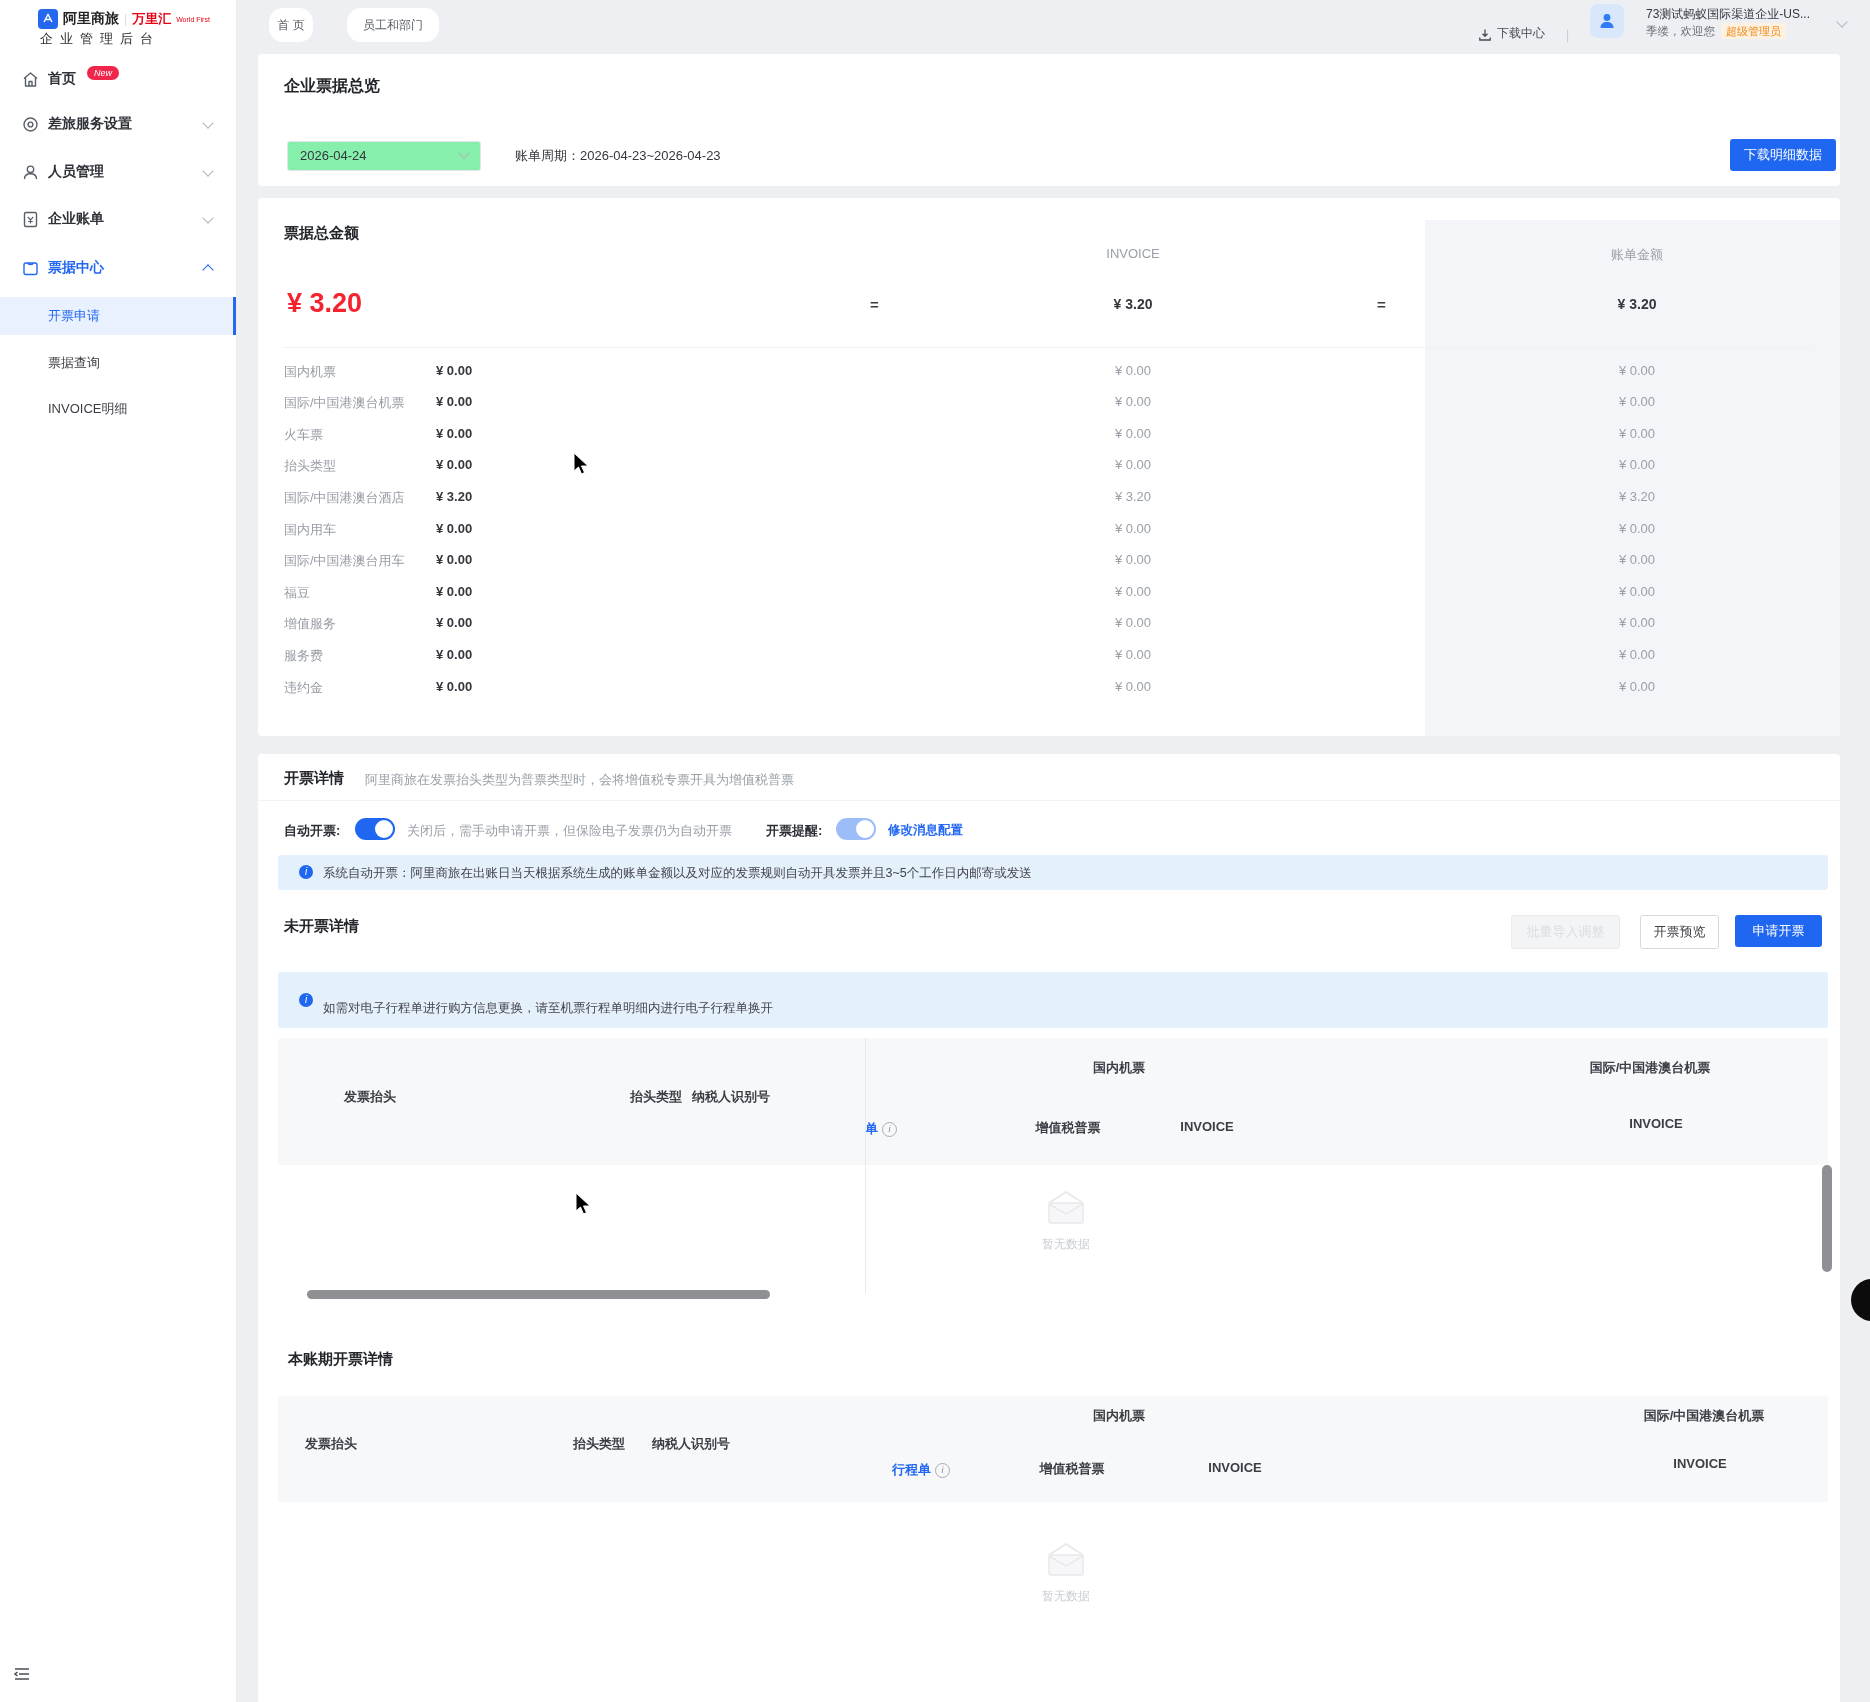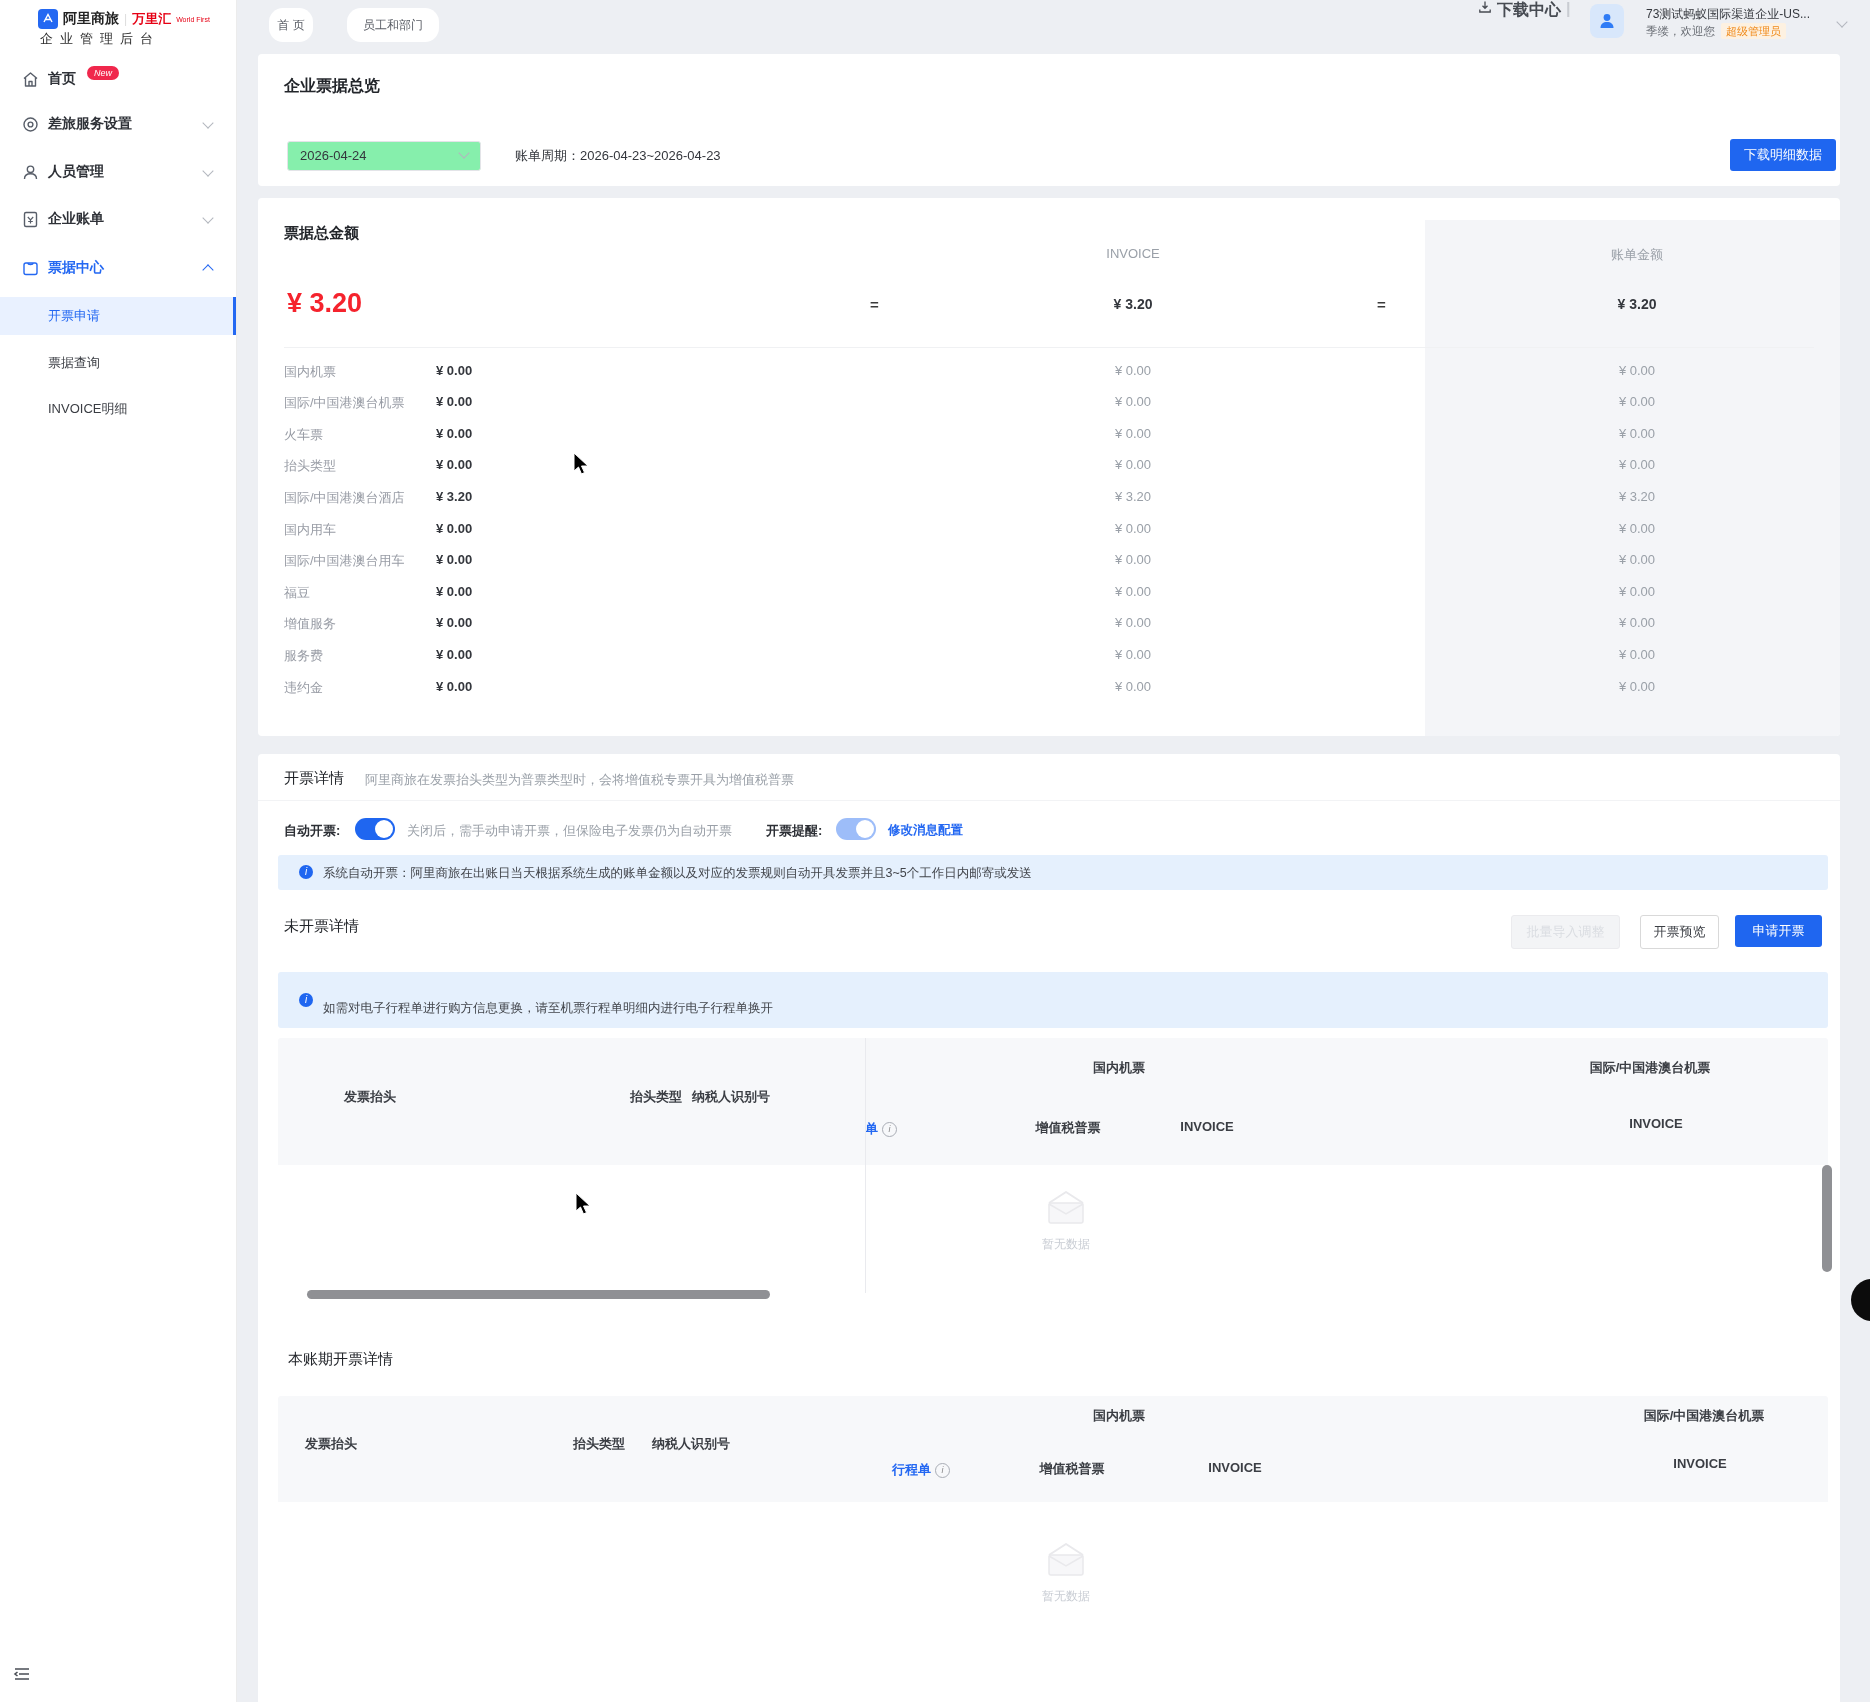--- a/index.html
+++ b/index.html
@@ -25,21 +25,21 @@
   .chev.down{transform:rotate(45deg);margin-top:-3px;}
   .chev.up{transform:rotate(-135deg);margin-top:3px;border-color:#2468f2;}
   .badge-new{position:absolute;left:87px;top:-9px;background:#f0274c;color:#fff;font-size:9px;line-height:14px;padding:0 7px;border-radius:8px;font-style:italic;}
   .ssub{position:absolute;left:0;width:236px;height:38px;display:flex;align-items:center;cursor:pointer;}
   .ssub .lbl{position:absolute;left:48px;font-size:13px;color:#3a3d43;white-space:nowrap;}
   .ssub.active{background:#e9f1ff;}
   .ssub.active .lbl{color:#2468f2;}
   .ssub.active .bar{position:absolute;right:0;top:0;width:3px;height:38px;background:#2468f2;}
   
   .pill{position:absolute;top:8px;height:34px;background:#fff;border-radius:14px;display:flex;align-items:center;justify-content:center;font-size:12px;color:#5a5e66;cursor:pointer;}
-  .tr-item{position:absolute;top:0;height:42px;display:flex;align-items:flex-start;font-size:16px;color:#474b52;font-weight:bold;}
+  .tr-item{position:absolute;top:0;height:42px;display:flex;align-items:flex-end;font-size:12px;color:#474b52;}
   .avatar{position:absolute;left:1590px;top:4px;width:34px;height:34px;border-radius:8px;background:#d8e7fb;display:flex;align-items:center;justify-content:center;}
   .role-badge{background:#fdf1e1;color:#f08a1a;font-size:11px;line-height:16px;padding:0 5px;border-radius:2px;margin-left:6px;}
   
   .srow{position:absolute;left:0;width:1582px;height:20px;}
   .sr-label{position:absolute;left:26px;font-size:13px;color:#989ca5;white-space:nowrap;}
   .sr-amt{position:absolute;left:178px;font-size:13px;font-weight:600;color:#34373d;}
   .sr-inv{position:absolute;left:817px;width:116px;text-align:center;font-size:13px;color:#9aa0a8;}
   .sr-bill{position:absolute;left:1324px;width:110px;text-align:center;font-size:13px;color:#9aa0a8;}
   .eq{position:absolute;font-size:15px;font-weight:700;color:#3a3a3a;}
   
@@ -56,21 +56,21 @@
   .tbl{position:absolute;left:20px;width:1550px;background:#fff;}
   .tbl-head{position:absolute;left:0;top:0;width:1550px;background:#f7f8fa;border-radius:3px 3px 0 0;}
   .th{position:absolute;font-size:13px;font-weight:600;color:#3b3e44;white-space:nowrap;}
   .th.center{transform:translateX(-50%);}
   .qi{display:inline-block;width:13px;height:13px;border:1px solid #a9adb5;border-radius:50%;font-size:9px;line-height:13px;text-align:center;color:#888;font-style:italic;margin-left:4px;vertical-align:1px;}
   .empty-wrap{position:absolute;text-align:center;}
   .empty-txt{font-size:12px;color:#c9cdd4;margin-top:4px;}
   .fixed-div{position:absolute;top:0;width:1px;background:#e9eaee;box-shadow:2px 0 4px rgba(0,0,0,0.04);}
   .hthumb{position:absolute;height:9px;border-radius:5px;background:#8f9094;cursor:pointer;}
   .vthumb{position:absolute;width:10px;border-radius:5px;background:#8f9094;cursor:pointer;}
-  .sec-title{position:absolute;font-size:15px;font-weight:400;color:#23262b;white-space:nowrap;}
+  .sec-title{position:absolute;font-size:15px;font-weight:700;color:#23262b;white-space:nowrap;}
   .cursor{position:absolute;z-index:40;}
 </style>
 </head>
 <body>
 
 <div id="root">
 
   <div id="sidebar">
     <div class="brandrow">
       <span class="brand-icon">

